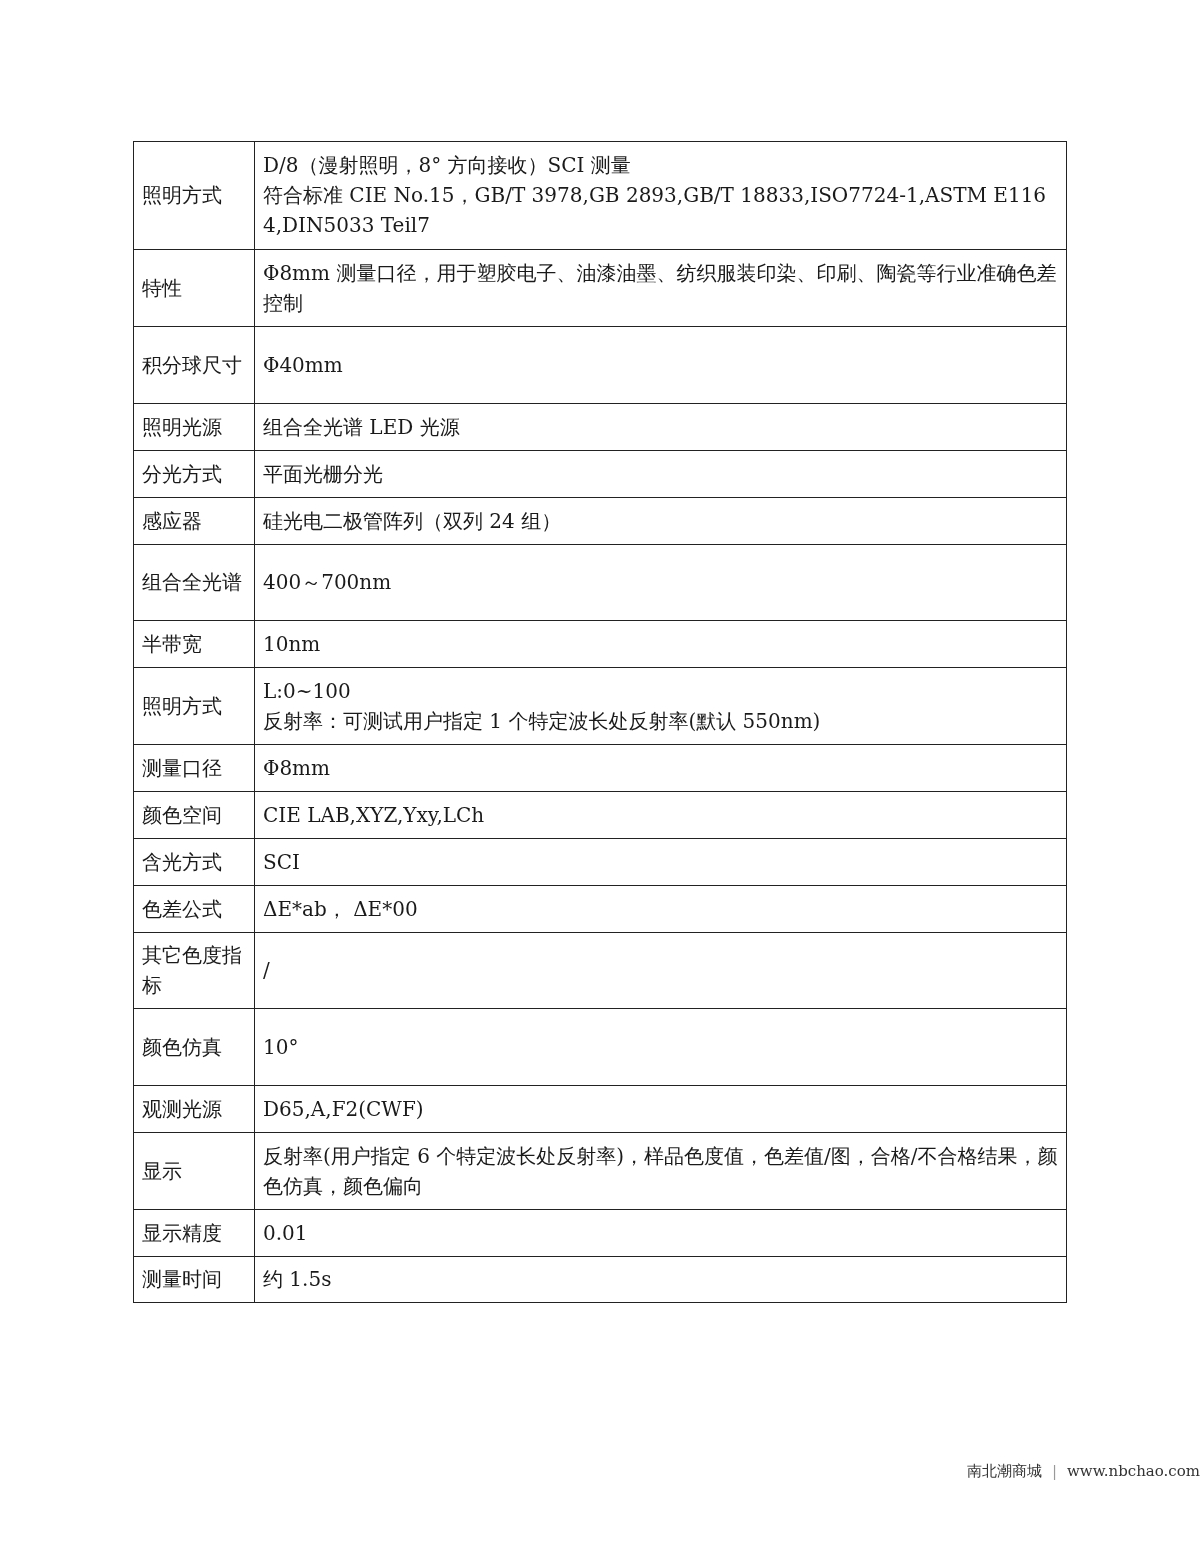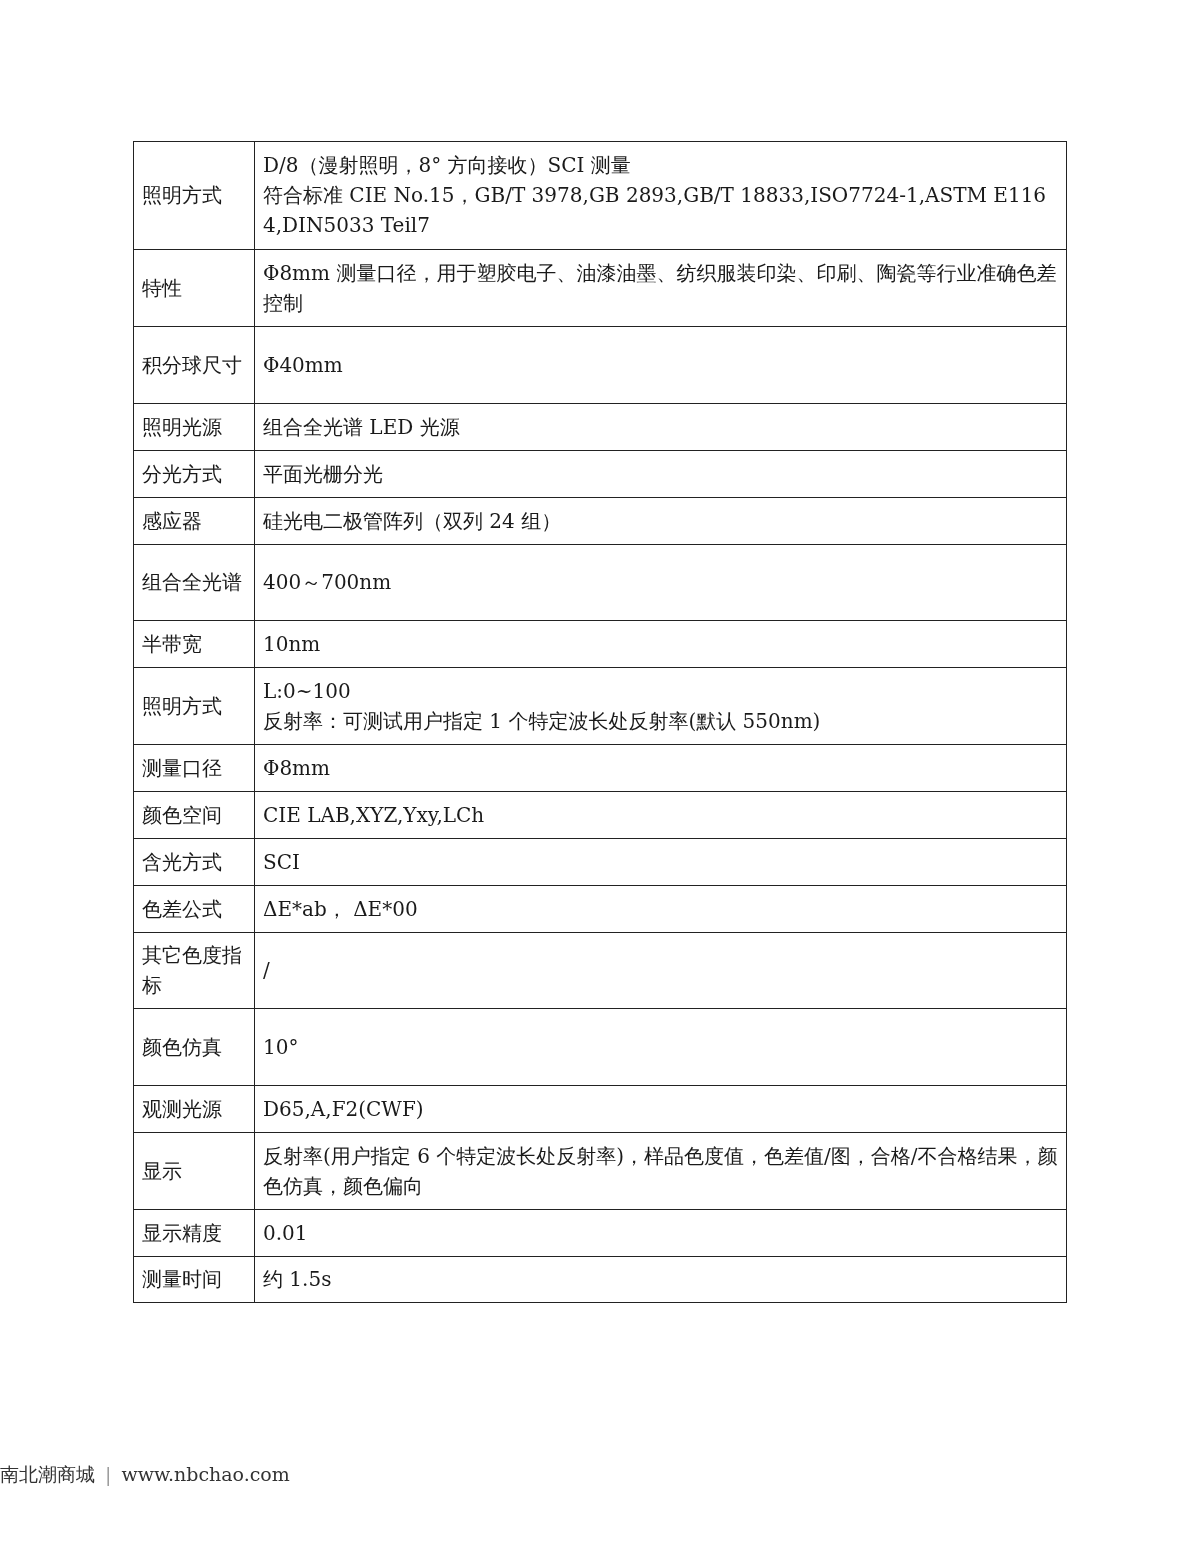--- a/index.html
+++ b/index.html
@@ -11,22 +11,22 @@
   .spec-table td {
     border: 1.5px solid #222;
     font-size: 20px; line-height: 30px;
     vertical-align: middle;
     padding: 7px 8px 8px 8px;
     word-break: break-all;
   }
   .spec-table td.label { width: 106px; padding-left: 8px; padding-right: 6px; }
   .spec-table td.value { padding-left: 8px; white-space: pre-line; }
   .footer {
-    position: absolute; top: 1462px; left: 0; width: 1200px; text-align: left;
-    font-size: 19px; color: #333;
+    position: absolute; top: 1462px; left: 0; width: 1200px; text-align: right;
+    font-size: 15px; color: #333;
   }
   .footer .sep { color: #999; margin: 0 10px; }
 </style>
 </head>
 <body>
 
 <table class="spec-table">
   <tbody id="spec-body">
       <tr style="height: 108px;">
         <td class="label">照明方式</td>

